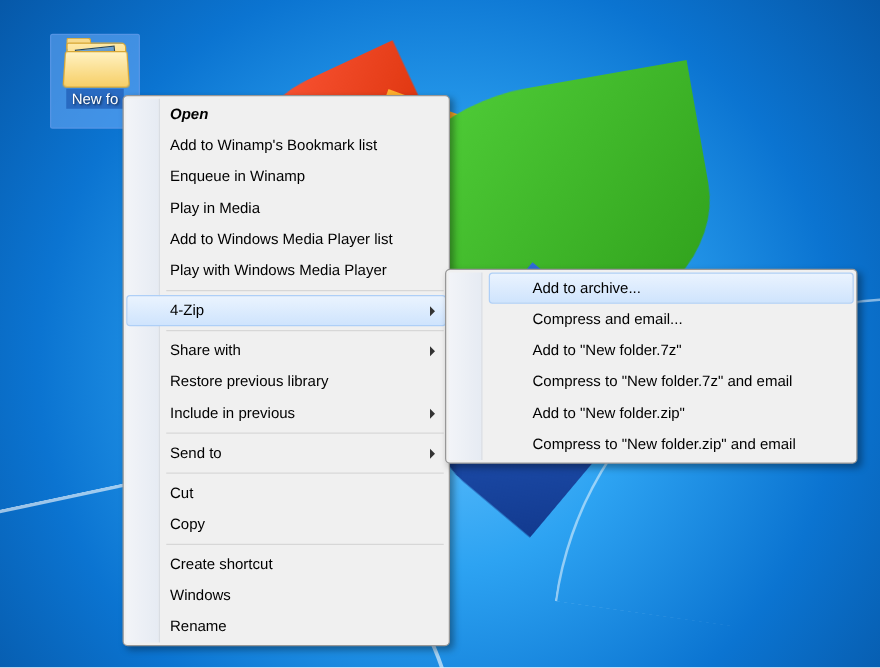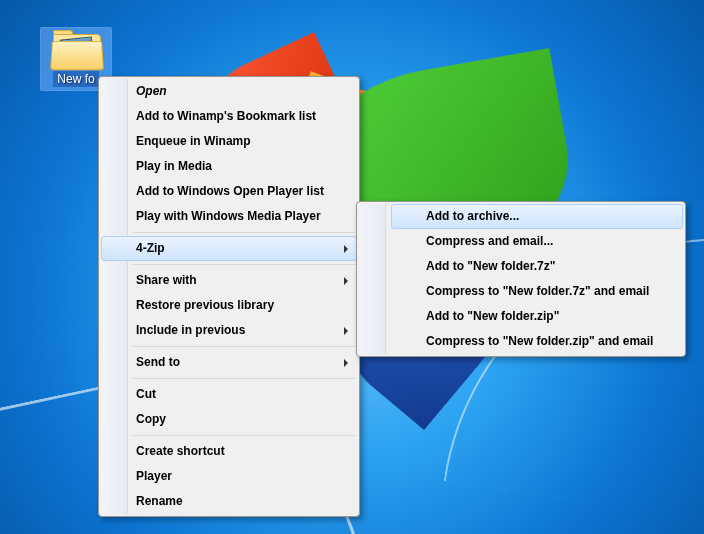--- a/index.html
+++ b/index.html
@@ -52,21 +52,21 @@
     left: 40px;
     top: 27px;
     width: 72px;
     text-align: center;
     cursor: default;
   }
   .desktop-icon .sel {
     background: rgba(120,180,255,0.5);
     border: 1px solid rgba(90,150,230,0.8);
     border-radius: 2px;
-    padding: 2px 2px 0 2px;
+    padding: 2px 2px 12px 2px;
   }
   .folder-glyph {
     width: 50px;
     height: 38px;
     margin: 0 auto 3px auto;
     position: relative;
   }
   .folder-back {
     position: absolute;
     left: 2px; top: 4px; width: 46px; height: 32px;
@@ -124,21 +124,20 @@
     border-right: 1px solid #d9dde3;
   }
   .menu .item {
     position: relative;
     padding: 4px 28px 4px 34px;
     white-space: nowrap;
     color: #000;
     border: 1px solid transparent;
     border-radius: 3px;
     line-height: 15px;
-    font-weight: bold;
   }
   .menu .item.bold { font-weight: bold; font-style: italic; }
   .menu .item.highlight {
     background: linear-gradient(#eaf3fe,#cfe4fd);
     border: 1px solid #aecff7;
   }
   .menu .item .arrow {
     position: absolute;
     right: 8px; top: 50%;
     width: 0; height: 0;
@@ -147,21 +146,21 @@
     border-bottom: 4px solid transparent;
     border-left: 4px solid #333;
   }
   .menu .sep {
     position: relative;
     height: 1px;
     margin: 3px 2px 3px 32px;
     background: #d7d7d7;
   }
   #main-menu { left: 98px; top: 76px; width: 256px; }
-  #sub-menu  { left: 356px; top: 201px; width: 292px; padding-left: 34px; }
+  #sub-menu  { left: 356px; top: 215px; width: 292px; padding-left: 34px; }
 </style>
 </head>
 <body>
 
 <div class="desktop">
   <div class="leaf red"></div>
   <div class="leaf orange"></div>
   <div class="leaf green"></div>
   <div class="leaf blue1"></div>
   <div class="swoosh"></div>
@@ -179,21 +178,21 @@
     </div>
   </div>
 
   <div id="main-menu" class="menu">
     <div class="gutter"></div>
 
     <div class="item bold"><span>Open</span></div>
     <div class="item"><span>Add to Winamp's Bookmark list</span></div>
     <div class="item"><span>Enqueue in Winamp</span></div>
     <div class="item"><span>Play in Media</span></div>
-    <div class="item"><span>Add to Windows Open Player list</span></div>
+    <div class="item"><span>Add to Windows Media Player list</span></div>
     <div class="item"><span>Play with Windows Media Player</span></div>
 
     <div class="sep"></div>
 
     <div class="item highlight">
       <span>4-Zip</span>
       <span class="arrow"></span>
     </div>
 
     <div class="sep"></div>
@@ -216,21 +215,21 @@
     </div>
 
     <div class="sep"></div>
 
     <div class="item"><span>Cut</span></div>
     <div class="item"><span>Copy</span></div>
 
     <div class="sep"></div>
 
     <div class="item"><span>Create shortcut</span></div>
-    <div class="item"><span>Player</span></div>
+    <div class="item"><span>Windows</span></div>
     <div class="item"><span>Rename</span></div>
 
   </div>
 
   <div id="sub-menu" class="menu">
     <div class="gutter"></div>
 
     <div class="item highlight"><span>Add to archive...</span></div>
     <div class="item"><span>Compress and email...</span></div>
     <div class="item"><span>Add to "New folder.7z"</span></div>

